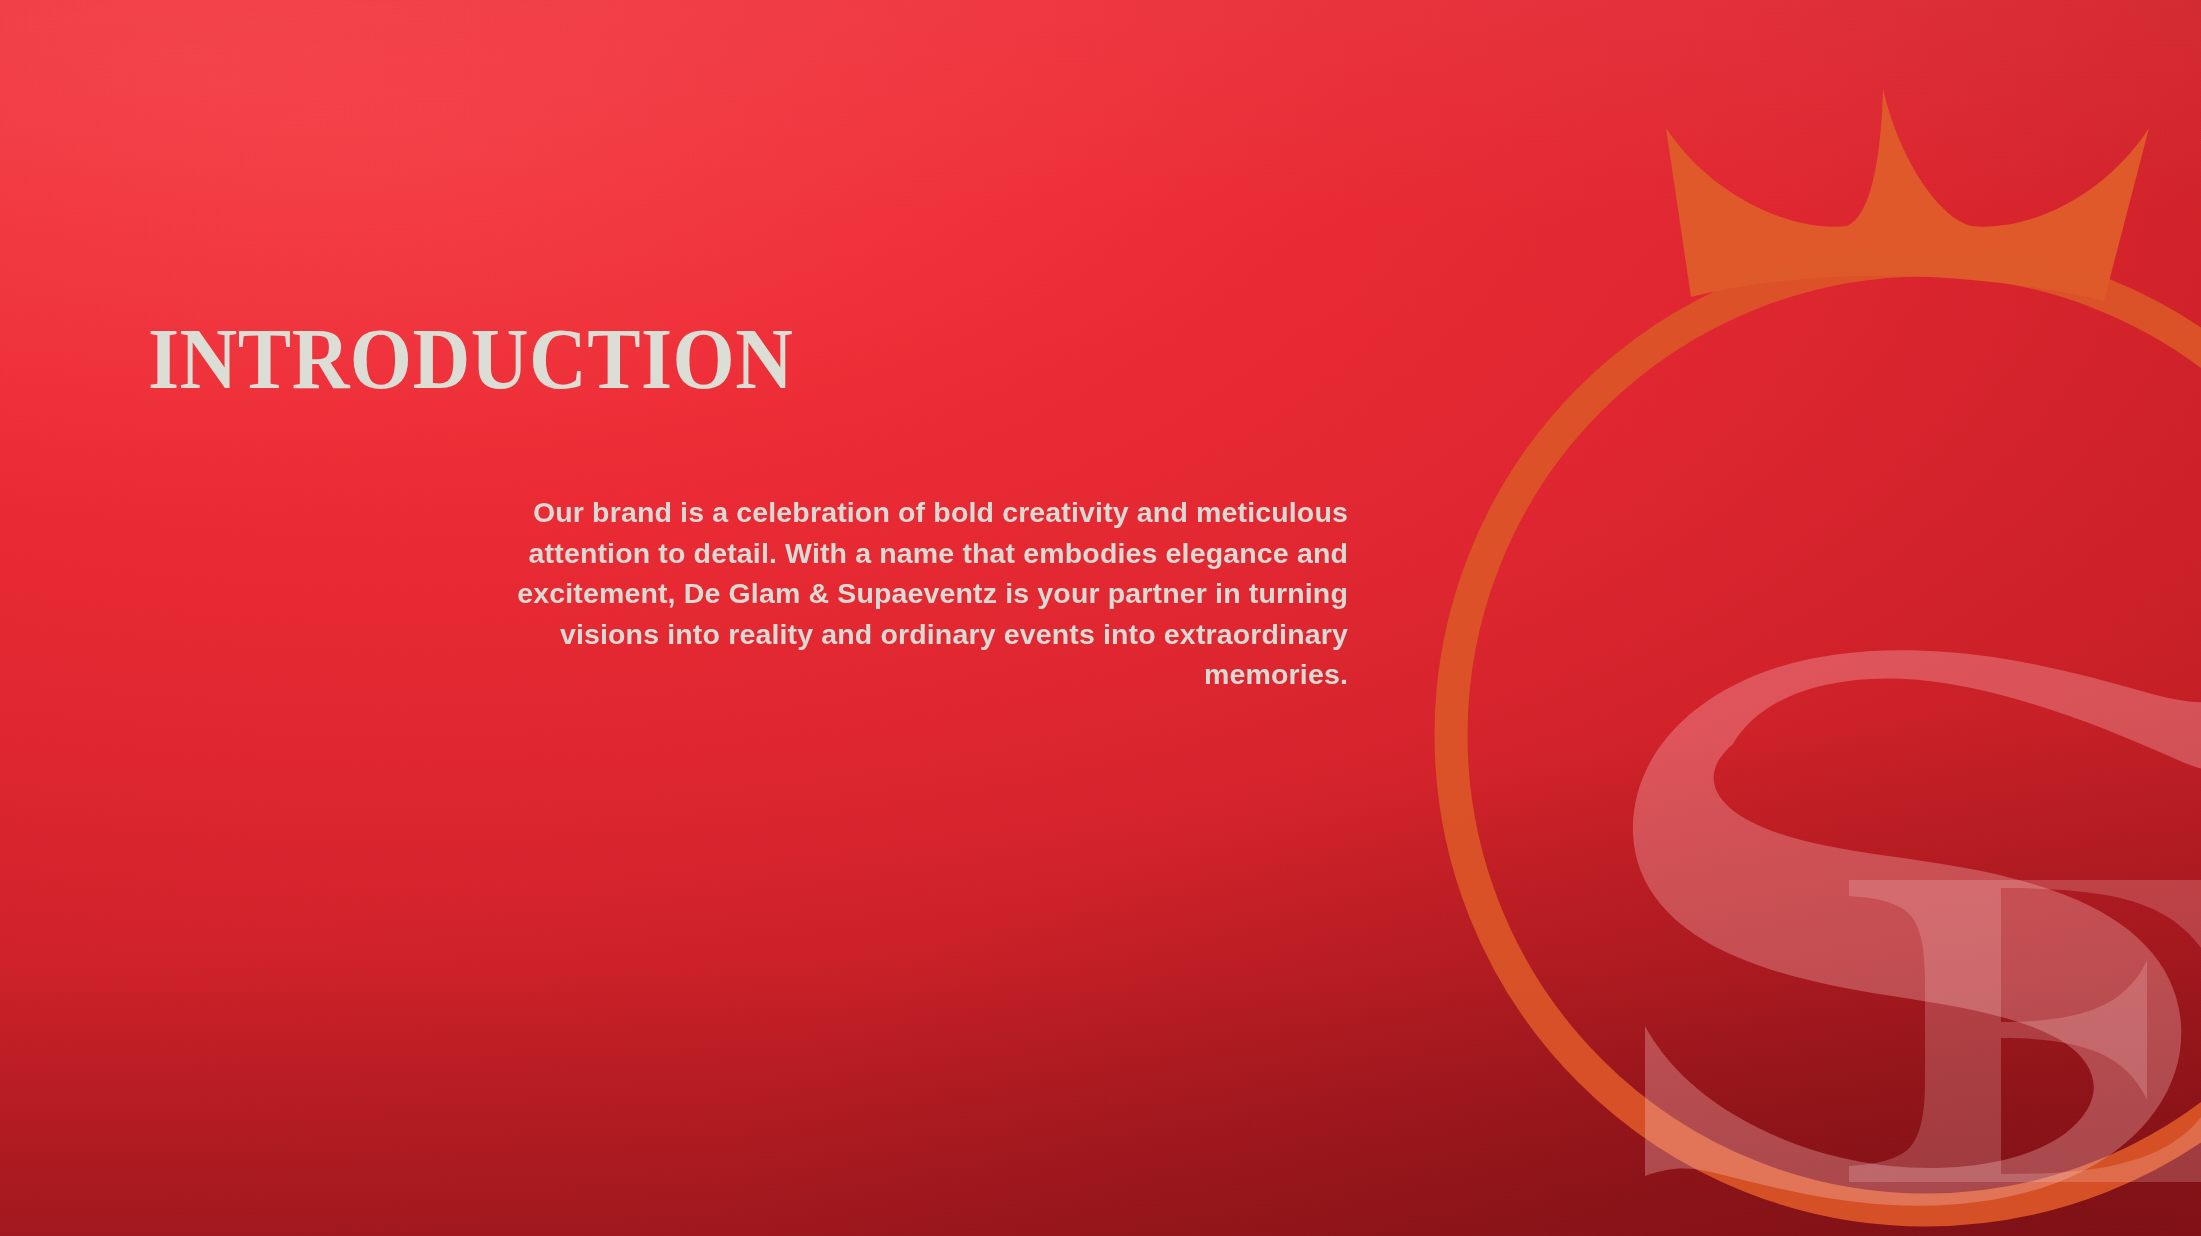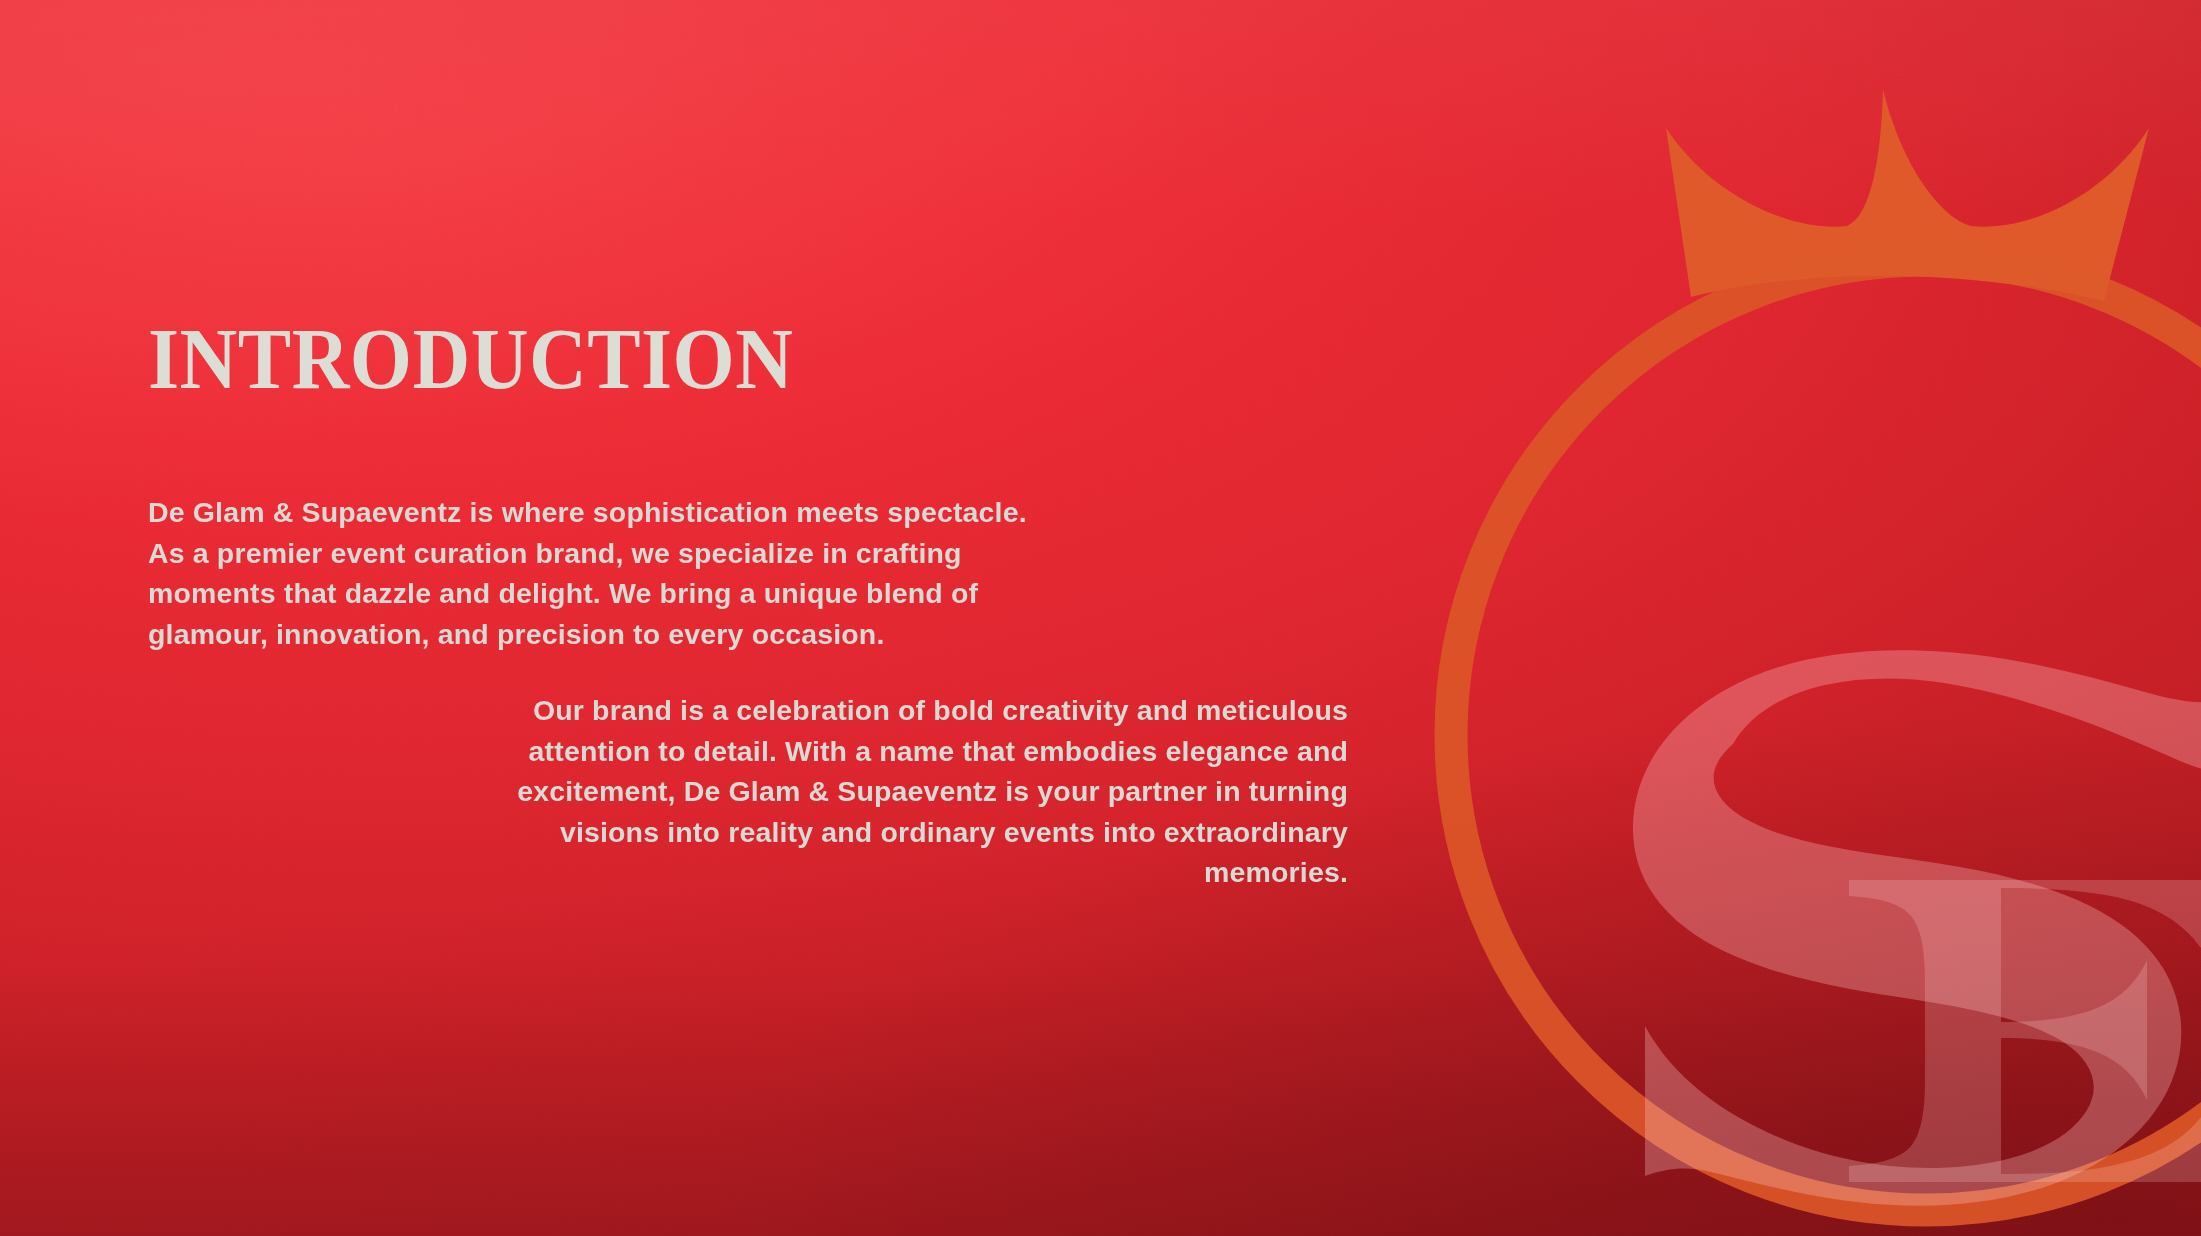--- a/index.html
+++ b/index.html
@@ -201,24 +201,20 @@
 
       </g>
     </svg>
   </div>
 
   <div class="content">
 
     <h1 class="page-title">INTRODUCTION</h1>
 
     <div class="body-copy">
-      <p>De Glam &amp; Supaeventz is where sophistication meets spectacle.
-As a premier event curation brand, we specialize in crafting
-moments that dazzle and delight. We bring a unique blend of
-glamour, innovation, and precision to every occasion.</p>
       <p>Our brand is a celebration of bold creativity and meticulous
 attention to detail. With a name that embodies elegance and
 excitement, De Glam &amp; Supaeventz is your partner in turning
 visions into reality and ordinary events into extraordinary
 memories.</p>
     </div>
 
   </div>
 
 </div>

